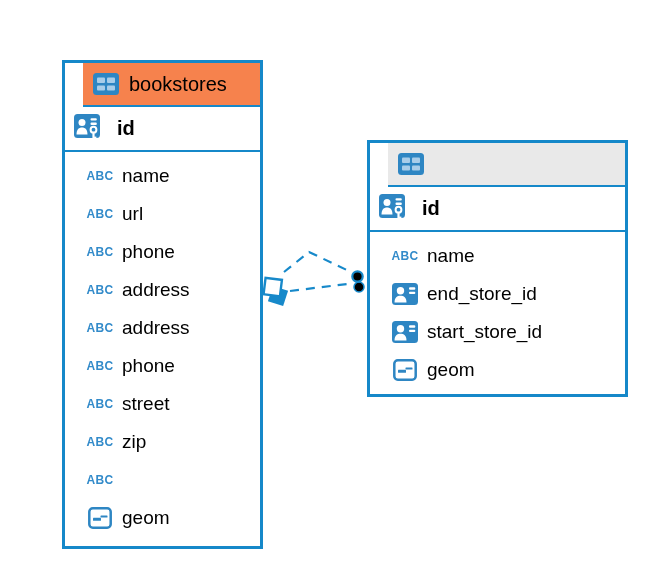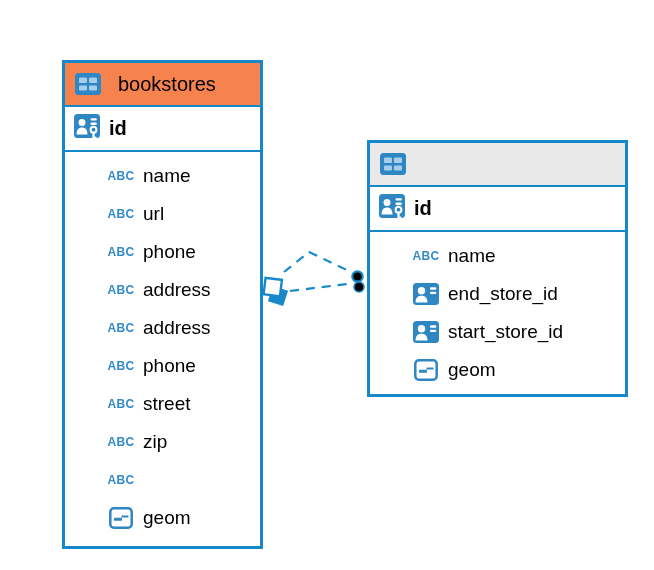--- a/index.html
+++ b/index.html
@@ -34,55 +34,55 @@
     left: 367px;
     top: 140px;
     width: 261px;
     height: 257px;
   }
   .table-header {
     box-sizing: border-box;
     height: 44px;
     display: flex;
     align-items: center;
-    gap: 16px;
+    gap: 9px;
     padding-left: 9px;
     border-bottom: 2.5px solid #1588C9;
     font-size: 20px;
     color: #000000;
     white-space: nowrap;
+    margin-left: 18px;
   }
   .hdr-orange { background: #F6824D; }
   .hdr-gray   { background: #E9E9E9; }
   .pk-row {
     box-sizing: border-box;
     height: 45px;
     display: flex;
     align-items: center;
-    gap: 8px;
+    gap: 16px;
     padding-left: 8px;
     border-bottom: 2.5px solid #1588C9;
     font-size: 20px;
     font-weight: 700;
     color: #000000;
     background: #ffffff;
   }
   .fields {
     padding-top: 5px;
   }
   .field-row {
     height: 38px;
     display: flex;
     align-items: center;
     gap: 8px;
-    padding-left: 8px;
+    padding-left: 21px;
     font-size: 19px;
     color: #000000;
     white-space: nowrap;
-    margin-left: 34px;
   }
   .icon-slot {
     width: 28px;
     min-width: 28px;
     display: flex;
     justify-content: center;
     align-items: center;
   }
   .abc {
     font-size: 12px;

